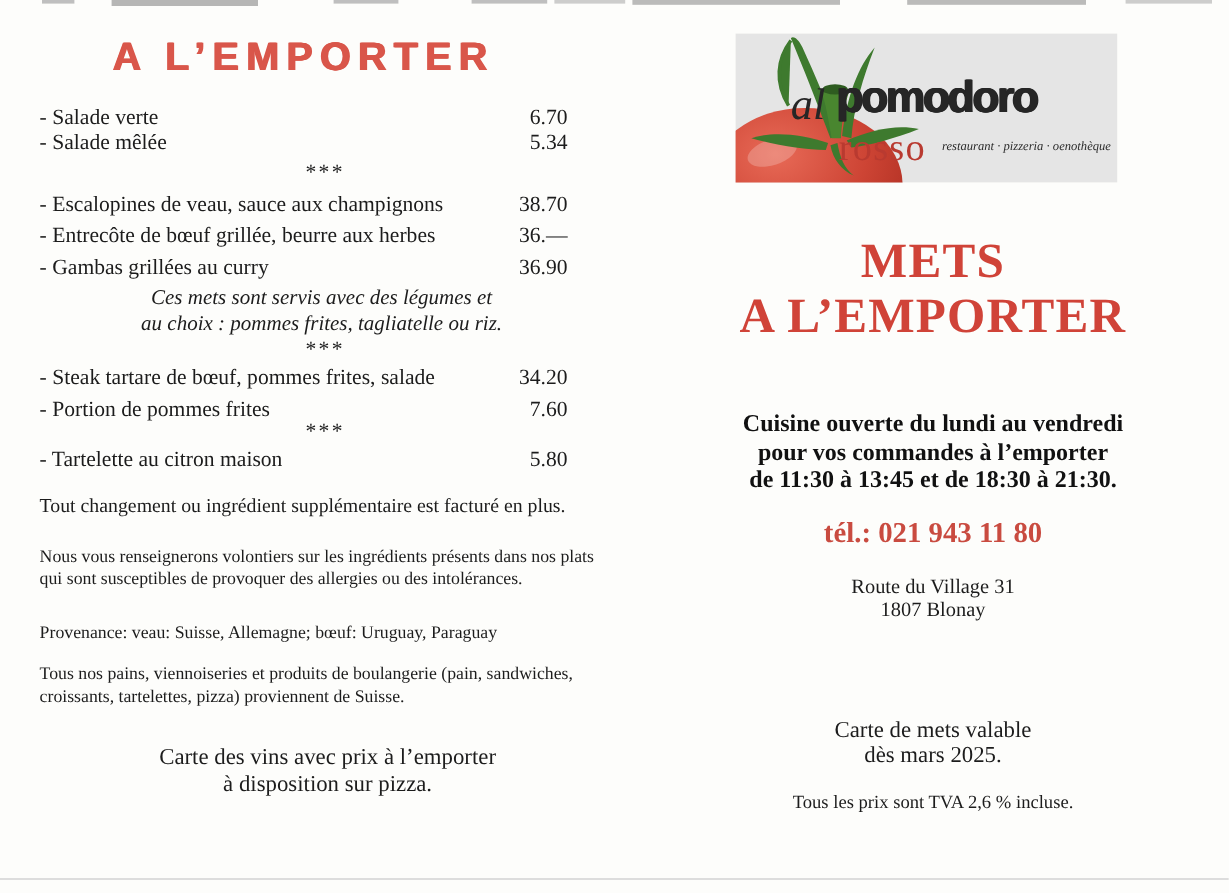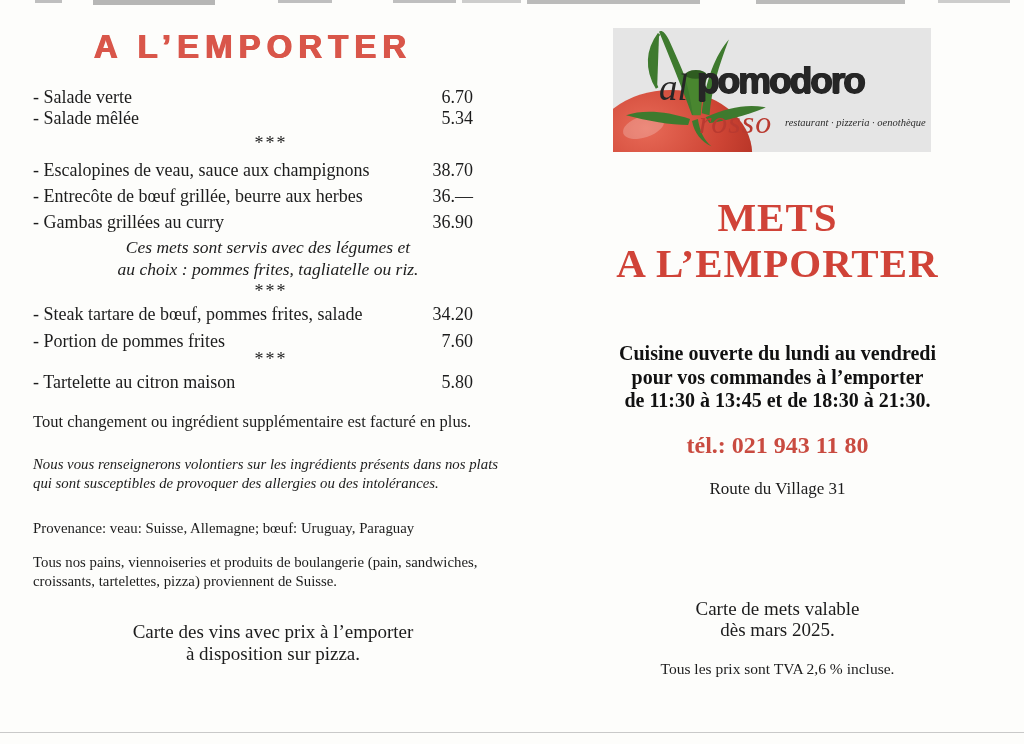--- a/index.html
+++ b/index.html
@@ -36,21 +36,21 @@
   }
   .menu-row{left:0;width:440px;display:flex;justify-content:space-between;font-size:18px;line-height:21px;}
   .menu-row .pr{text-align:right;}
   .r0{top:87px;} .r1{top:108px;}
   .r2{top:160px;} .r3{top:186px;} .r4{top:212px;}
   .r5{top:304px;} .r6{top:331px;} .r7{top:372px;}
   .sep{left:18px;width:440px;text-align:center;font-size:18px;line-height:20px;letter-spacing:2px;}
   .sp1{top:133px;} .sp2{top:281px;} .sp3{top:349px;}
   .serving-note{top:237px;left:15px;width:440px;text-align:center;font-style:italic;font-size:17.5px;line-height:21.5px;}
   .change-note{top:412px;left:0;width:470px;font-size:16.5px;white-space:nowrap;}
-  .allergy-note{top:455px;left:0;width:475px;font-style:italic;font-size:14.8px;line-height:18.5px;white-space:nowrap;}
+  .allergy-note{top:455px;left:0;width:475px;font-size:14.8px;line-height:18.5px;white-space:nowrap;}
   .provenance{top:520px;left:0;width:470px;font-size:14.8px;white-space:nowrap;}
   .bakery{top:553px;left:0;width:470px;font-size:14.8px;line-height:18.5px;white-space:nowrap;}
   .wine{top:621px;left:20px;width:440px;text-align:center;font-size:19px;line-height:22px;}
 
   
   .right-col{position:absolute;left:585px;top:0;width:385px;height:744px;text-align:center;}
   .right-col > div{position:absolute;left:0;width:385px;}
 
   .logo-box{
     left:28px !important;top:28px;width:318px !important;height:124px;
@@ -58,21 +58,21 @@
   }
   .logo-box span{position:absolute;display:block;}
   .tomato{position:absolute;left:-4px;bottom:-2px;width:168px;height:128px;}
   .sepal{fill:var(--tomato-green);}
   .logo-al{left:46px;top:38px;font-family:"Liberation Serif",serif;font-style:italic;font-size:37px;color:var(--logo-ink);}
   .logo-name{
     left:84px;top:34px;font-family:"Liberation Sans",sans-serif;font-weight:700;font-size:37px;line-height:1;
     letter-spacing:-2px;color:var(--logo-ink);
     text-shadow:.8px 0 0 currentColor,-.8px 0 0 currentColor,0 .5px 0 currentColor;
   }
-  .logo-rosso{left:86px;top:76px;font-family:"Liberation Serif",serif;font-style:italic;font-size:32px;color:var(--logo-red);letter-spacing:1px;}
+  .logo-rosso{left:86px;top:76px;font-family:"Liberation Serif",serif;font-size:32px;color:var(--logo-red);letter-spacing:1px;}
   .logo-tagline{left:172px;top:89px;font-family:"Liberation Serif",serif;font-style:italic;font-size:10.5px;color:#2b2b2b;white-space:nowrap;}
 
   .r-heading{top:194px;font-weight:700;font-size:41px;line-height:46px;color:var(--accent-right);letter-spacing:1px;}
   .hours{top:342px;font-weight:700;font-size:20px;line-height:23.5px;color:#111;}
   .phone{top:432px;font-weight:700;font-size:24px;color:var(--phone-red);}
   .address{top:480px;font-size:17px;line-height:18.5px;}
   .validity{top:598px;font-size:19px;line-height:21px;}
   .tva{top:660px;font-size:15.5px;}
 </style>
 </head>
@@ -198,20 +198,21 @@
     <div class="hours">
       <div>Cuisine ouverte du lundi au vendredi</div>
       <div>pour vos commandes à l’emporter</div>
       <div>de 11:30 à 13:45 et de 18:30 à 21:30.</div>
     </div>
 
     <div class="phone">tél.: 021 943 11 80</div>
 
     <div class="address">
       <div>Route du Village 31</div>
+      <div>1807 Blonay</div>
     </div>
 
     <div class="validity">
       <div>Carte de mets valable</div>
       <div>dès mars 2025.</div>
     </div>
 
     <div class="tva">Tous les prix sont TVA 2,6 % incluse.</div>
   </div>
 </div>

